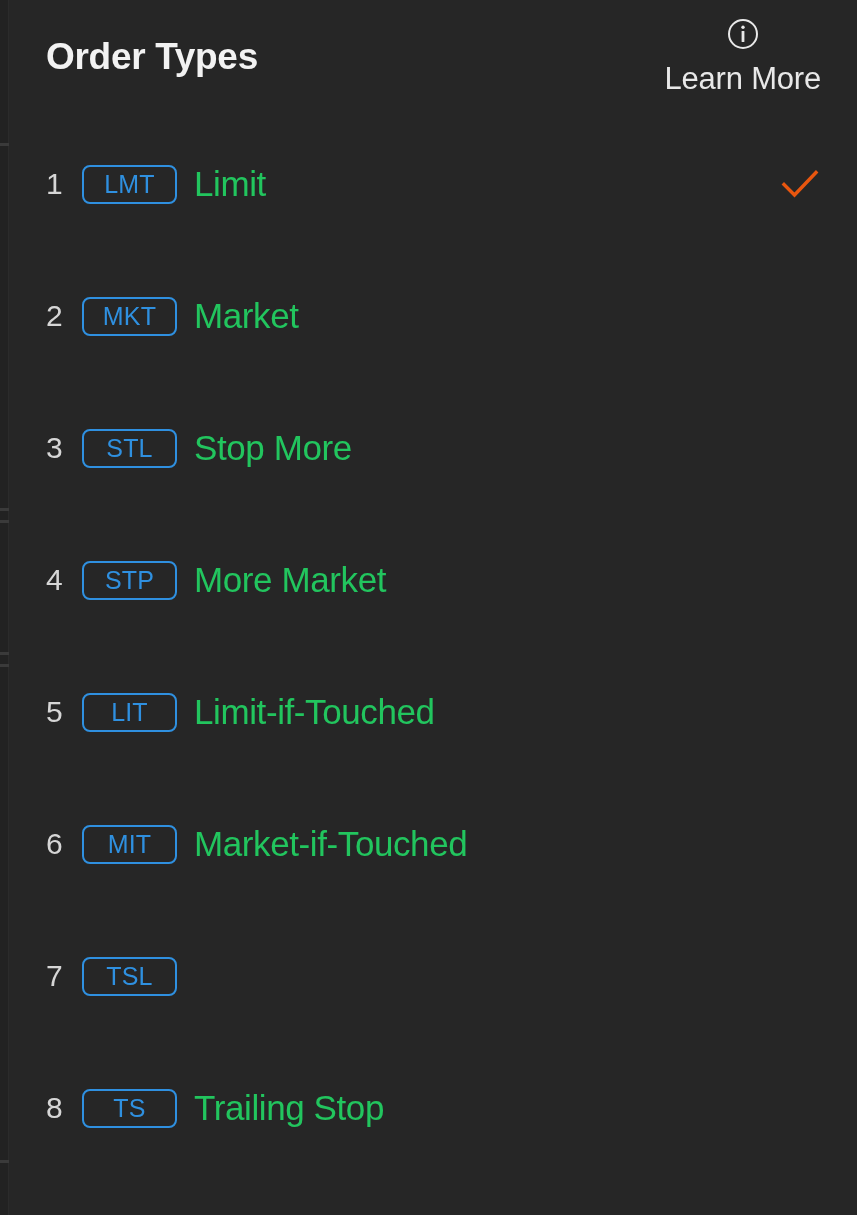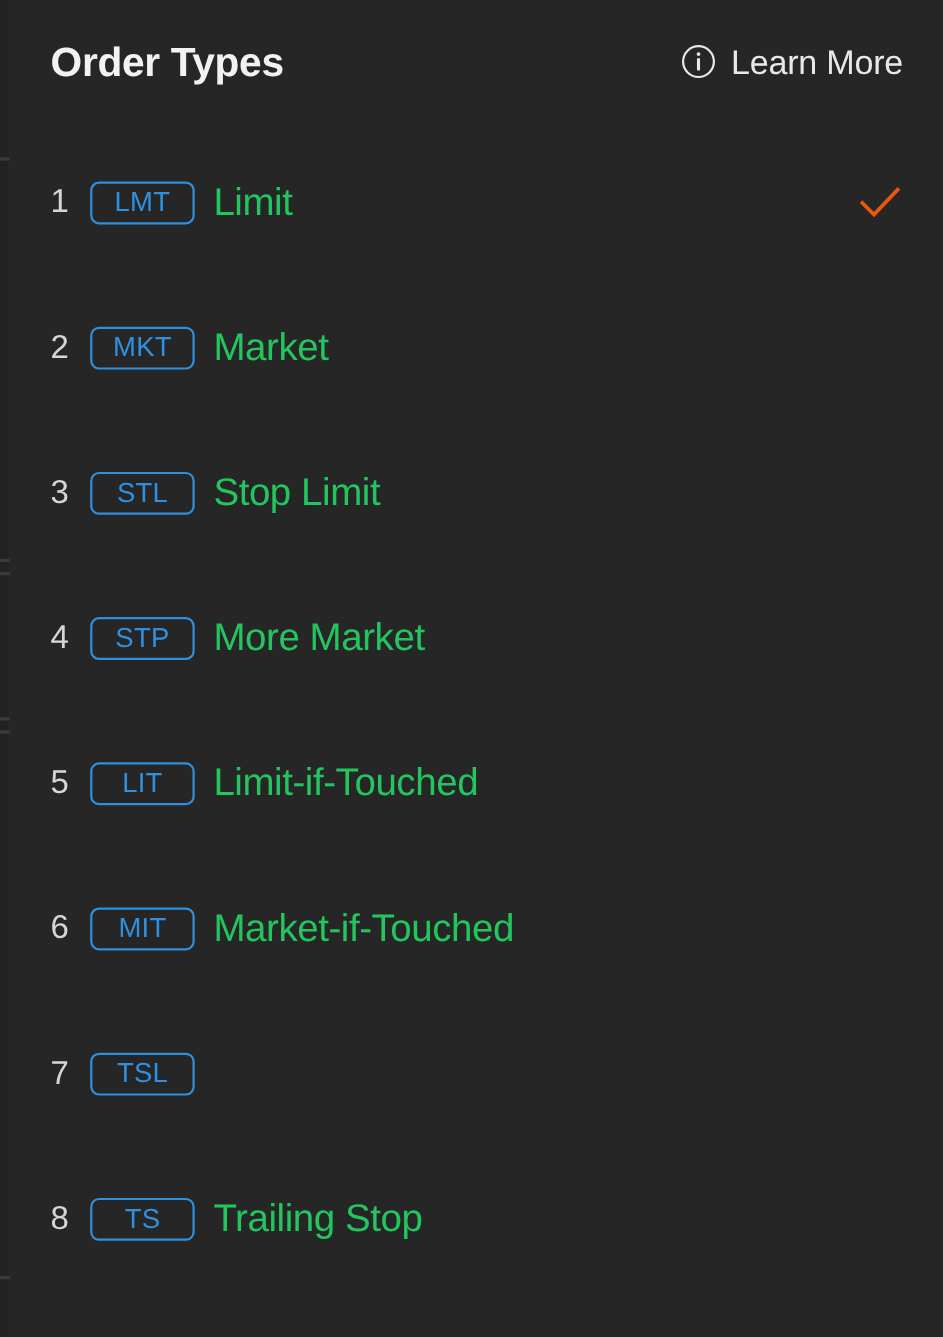--- a/index.html
+++ b/index.html
@@ -64,20 +64,21 @@
     letter-spacing: -0.3px;
     line-height: 1;
     white-space: nowrap;
   }
   .learn-more {
     display: flex;
     align-items: center;
     gap: 13px;
     cursor: pointer;
     white-space: nowrap;
+    flex-direction: column;
   }
   .info-icon {
     width: 32px;
     height: 32px;
     display: block;
     flex: 0 0 auto;
   }
   .learn-more-label {
     font-size: 31px;
     color: #e8e8e8;
@@ -194,21 +195,21 @@
         <div class="row-label">Market</div>
         <div class="row-check hidden">
           <svg viewBox="0 0 42 42" width="42" height="42" aria-hidden="true">
             <path d="M5 21.5 L15.5 32 L37 9.5" fill="none" stroke="#e8560f" stroke-width="3.4" stroke-linecap="square" stroke-linejoin="miter"></path>
           </svg>
         </div>
       </div>
       <div class="order-row">
         <div class="row-index">3</div>
         <div class="row-badge">STL</div>
-        <div class="row-label">Stop Limit</div>
+        <div class="row-label">Stop More</div>
         <div class="row-check hidden">
           <svg viewBox="0 0 42 42" width="42" height="42" aria-hidden="true">
             <path d="M5 21.5 L15.5 32 L37 9.5" fill="none" stroke="#e8560f" stroke-width="3.4" stroke-linecap="square" stroke-linejoin="miter"></path>
           </svg>
         </div>
       </div>
       <div class="order-row">
         <div class="row-index">4</div>
         <div class="row-badge">STP</div>
         <div class="row-label">More Market</div>

